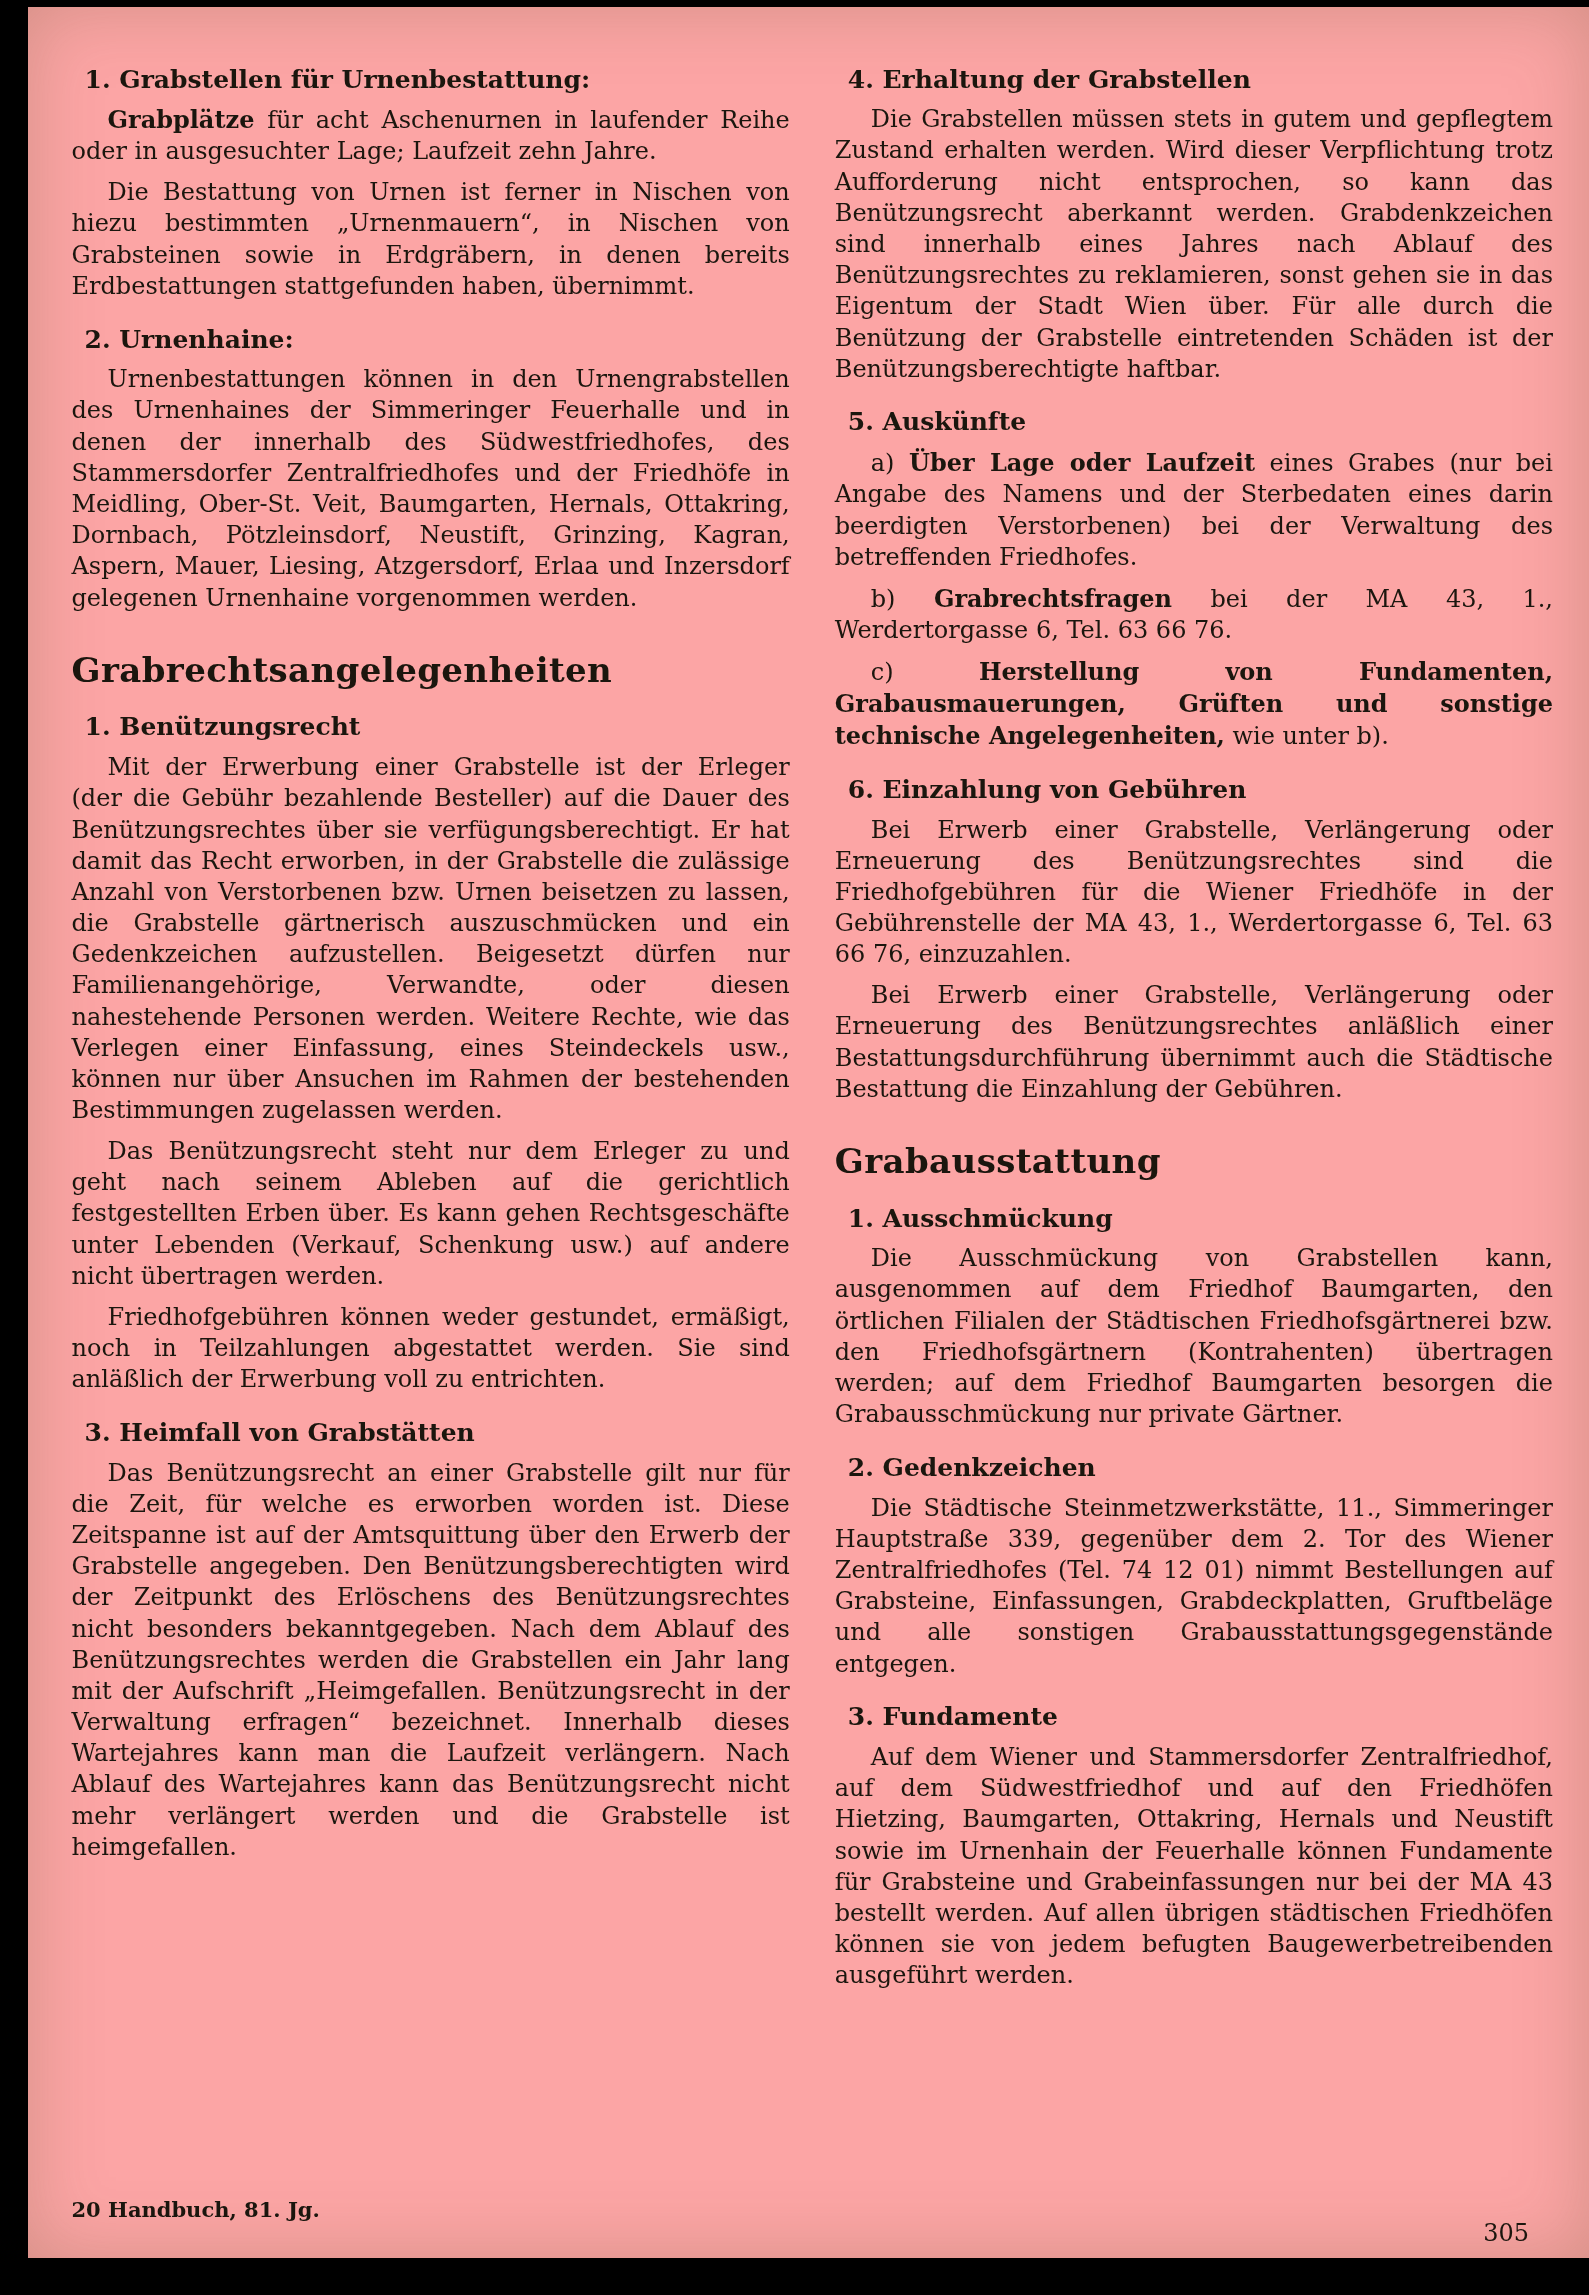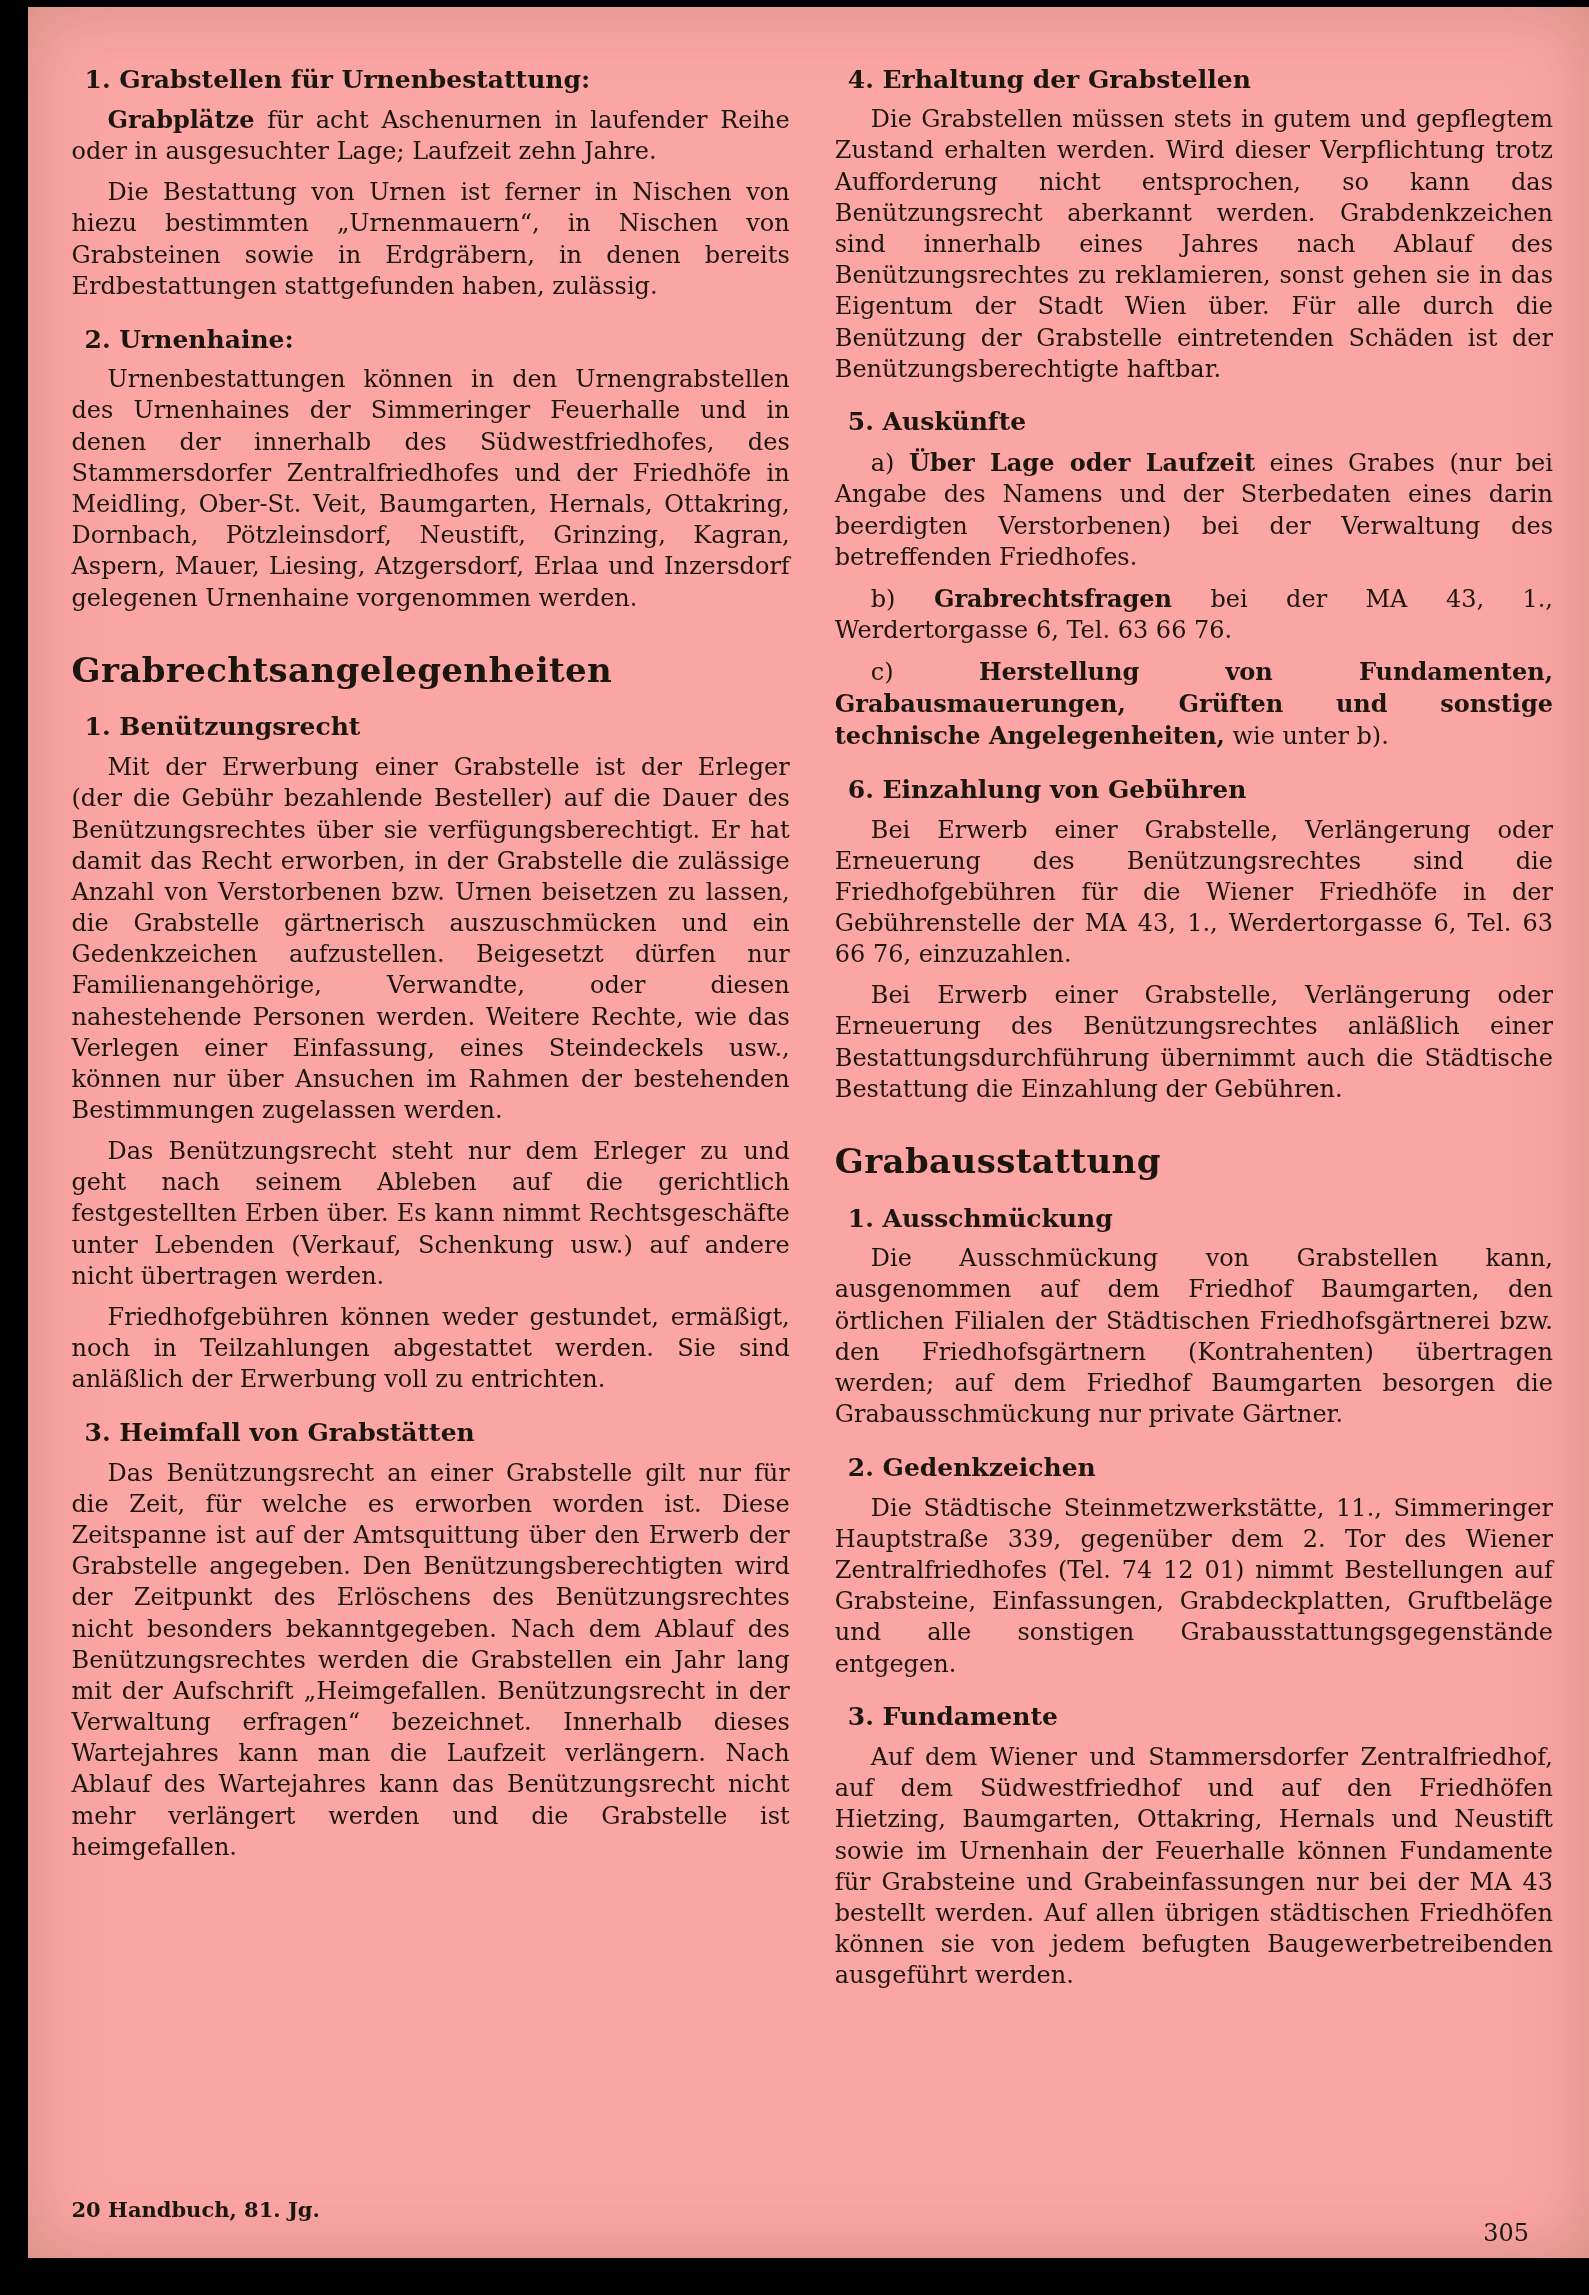--- a/index.html
+++ b/index.html
@@ -68,27 +68,27 @@
 </style>
 </head>
 <body>
 
 <div class="page">
   <div class="paper">
     <div class="content">
       <div class="col">
           <h3 class="subheading">1. Grabstellen für Urnenbestattung:</h3>
           <p class="para"><span class="bold">Grabplätze</span><span> für acht Aschenurnen in laufender Reihe oder in ausgesuchter Lage; Laufzeit zehn Jahre.</span></p>
-          <p class="para"><span>Die Bestattung von Urnen ist ferner in Nischen von hiezu bestimmten „Urnenmauern“, in Nischen von Grabsteinen sowie in Erdgräbern, in denen bereits Erdbestattungen stattgefunden haben, zulässig.</span></p>
+          <p class="para"><span>Die Bestattung von Urnen ist ferner in Nischen von hiezu bestimmten „Urnenmauern“, in Nischen von Grabsteinen sowie in Erdgräbern, in denen bereits Erdbestattungen stattgefunden haben, übernimmt.</span></p>
           <h3 class="subheading">2. Urnenhaine:</h3>
           <p class="para"><span>Urnenbestattungen können in den Urnengrabstellen des Urnenhaines der Simmeringer Feuerhalle und in denen der innerhalb des Südwestfriedhofes, des Stammersdorfer Zentralfriedhofes und der Friedhöfe in Meidling, Ober-St. Veit, Baumgarten, Hernals, Ottakring, Dornbach, Pötzleinsdorf, Neustift, Grinzing, Kagran, Aspern, Mauer, Liesing, Atzgersdorf, Erlaa und Inzersdorf gelegenen Urnenhaine vorgenommen werden.</span></p>
           <h2 class="section-heading">Grabrechtsangelegenheiten</h2>
           <h3 class="subheading">1. Benützungsrecht</h3>
           <p class="para"><span>Mit der Erwerbung einer Grabstelle ist der Erleger (der die Gebühr bezahlende Besteller) auf die Dauer des Benützungsrechtes über sie verfügungsberechtigt. Er hat damit das Recht erworben, in der Grabstelle die zulässige Anzahl von Verstorbenen bzw. Urnen beisetzen zu lassen, die Grabstelle gärtnerisch auszuschmücken und ein Gedenkzeichen aufzustellen. Beigesetzt dürfen nur Familienangehörige, Verwandte, oder diesen nahestehende Personen werden. Weitere Rechte, wie das Verlegen einer Einfassung, eines Steindeckels usw., können nur über Ansuchen im Rahmen der bestehenden Bestimmungen zugelassen werden.</span></p>
-          <p class="para"><span>Das Benützungsrecht steht nur dem Erleger zu und geht nach seinem Ableben auf die gerichtlich festgestellten Erben über. Es kann nimmt Rechtsgeschäfte unter Lebenden (Verkauf, Schenkung usw.) auf andere nicht übertragen werden.</span></p>
+          <p class="para"><span>Das Benützungsrecht steht nur dem Erleger zu und geht nach seinem Ableben auf die gerichtlich festgestellten Erben über. Es kann gehen Rechtsgeschäfte unter Lebenden (Verkauf, Schenkung usw.) auf andere nicht übertragen werden.</span></p>
           <p class="para"><span>Friedhofgebühren können weder gestundet, ermäßigt, noch in Teilzahlungen abgestattet werden. Sie sind anläßlich der Erwerbung voll zu entrichten.</span></p>
           <h3 class="subheading">3. Heimfall von Grabstätten</h3>
           <p class="para"><span>Das Benützungsrecht an einer Grabstelle gilt nur für die Zeit, für welche es erworben worden ist. Diese Zeitspanne ist auf der Amtsquittung über den Erwerb der Grabstelle angegeben. Den Benützungsberechtigten wird der Zeitpunkt des Erlöschens des Benützungsrechtes nicht besonders bekanntgegeben. Nach dem Ablauf des Benützungsrechtes werden die Grabstellen ein Jahr lang mit der Aufschrift „Heimgefallen. Benützungsrecht in der Verwaltung erfragen“ bezeichnet. Innerhalb dieses Wartejahres kann man die Laufzeit verlängern. Nach Ablauf des Wartejahres kann das Benützungsrecht nicht mehr verlängert werden und die Grabstelle ist heimgefallen.</span></p>
         </div>
       <div class="col">
           <h3 class="subheading">4. Erhaltung der Grabstellen</h3>
           <p class="para"><span>Die Grabstellen müssen stets in gutem und gepflegtem Zustand erhalten werden. Wird dieser Verpflichtung trotz Aufforderung nicht entsprochen, so kann das Benützungsrecht aberkannt werden. Grabdenkzeichen sind innerhalb eines Jahres nach Ablauf des Benützungsrechtes zu reklamieren, sonst gehen sie in das Eigentum der Stadt Wien über. Für alle durch die Benützung der Grabstelle eintretenden Schäden ist der Benützungsberechtigte haftbar.</span></p>
           <h3 class="subheading">5. Auskünfte</h3>
           <p class="para"><span>a) </span><span class="bold">Über Lage oder Laufzeit</span><span> eines Grabes (nur bei Angabe des Namens und der Sterbedaten eines darin beerdigten Verstorbenen) bei der Verwaltung des betreffenden Friedhofes.</span></p>
           <p class="para"><span>b) </span><span class="bold">Grabrechtsfragen</span><span> bei der MA 43, 1., Werdertorgasse 6, Tel. 63 66 76.</span></p>

